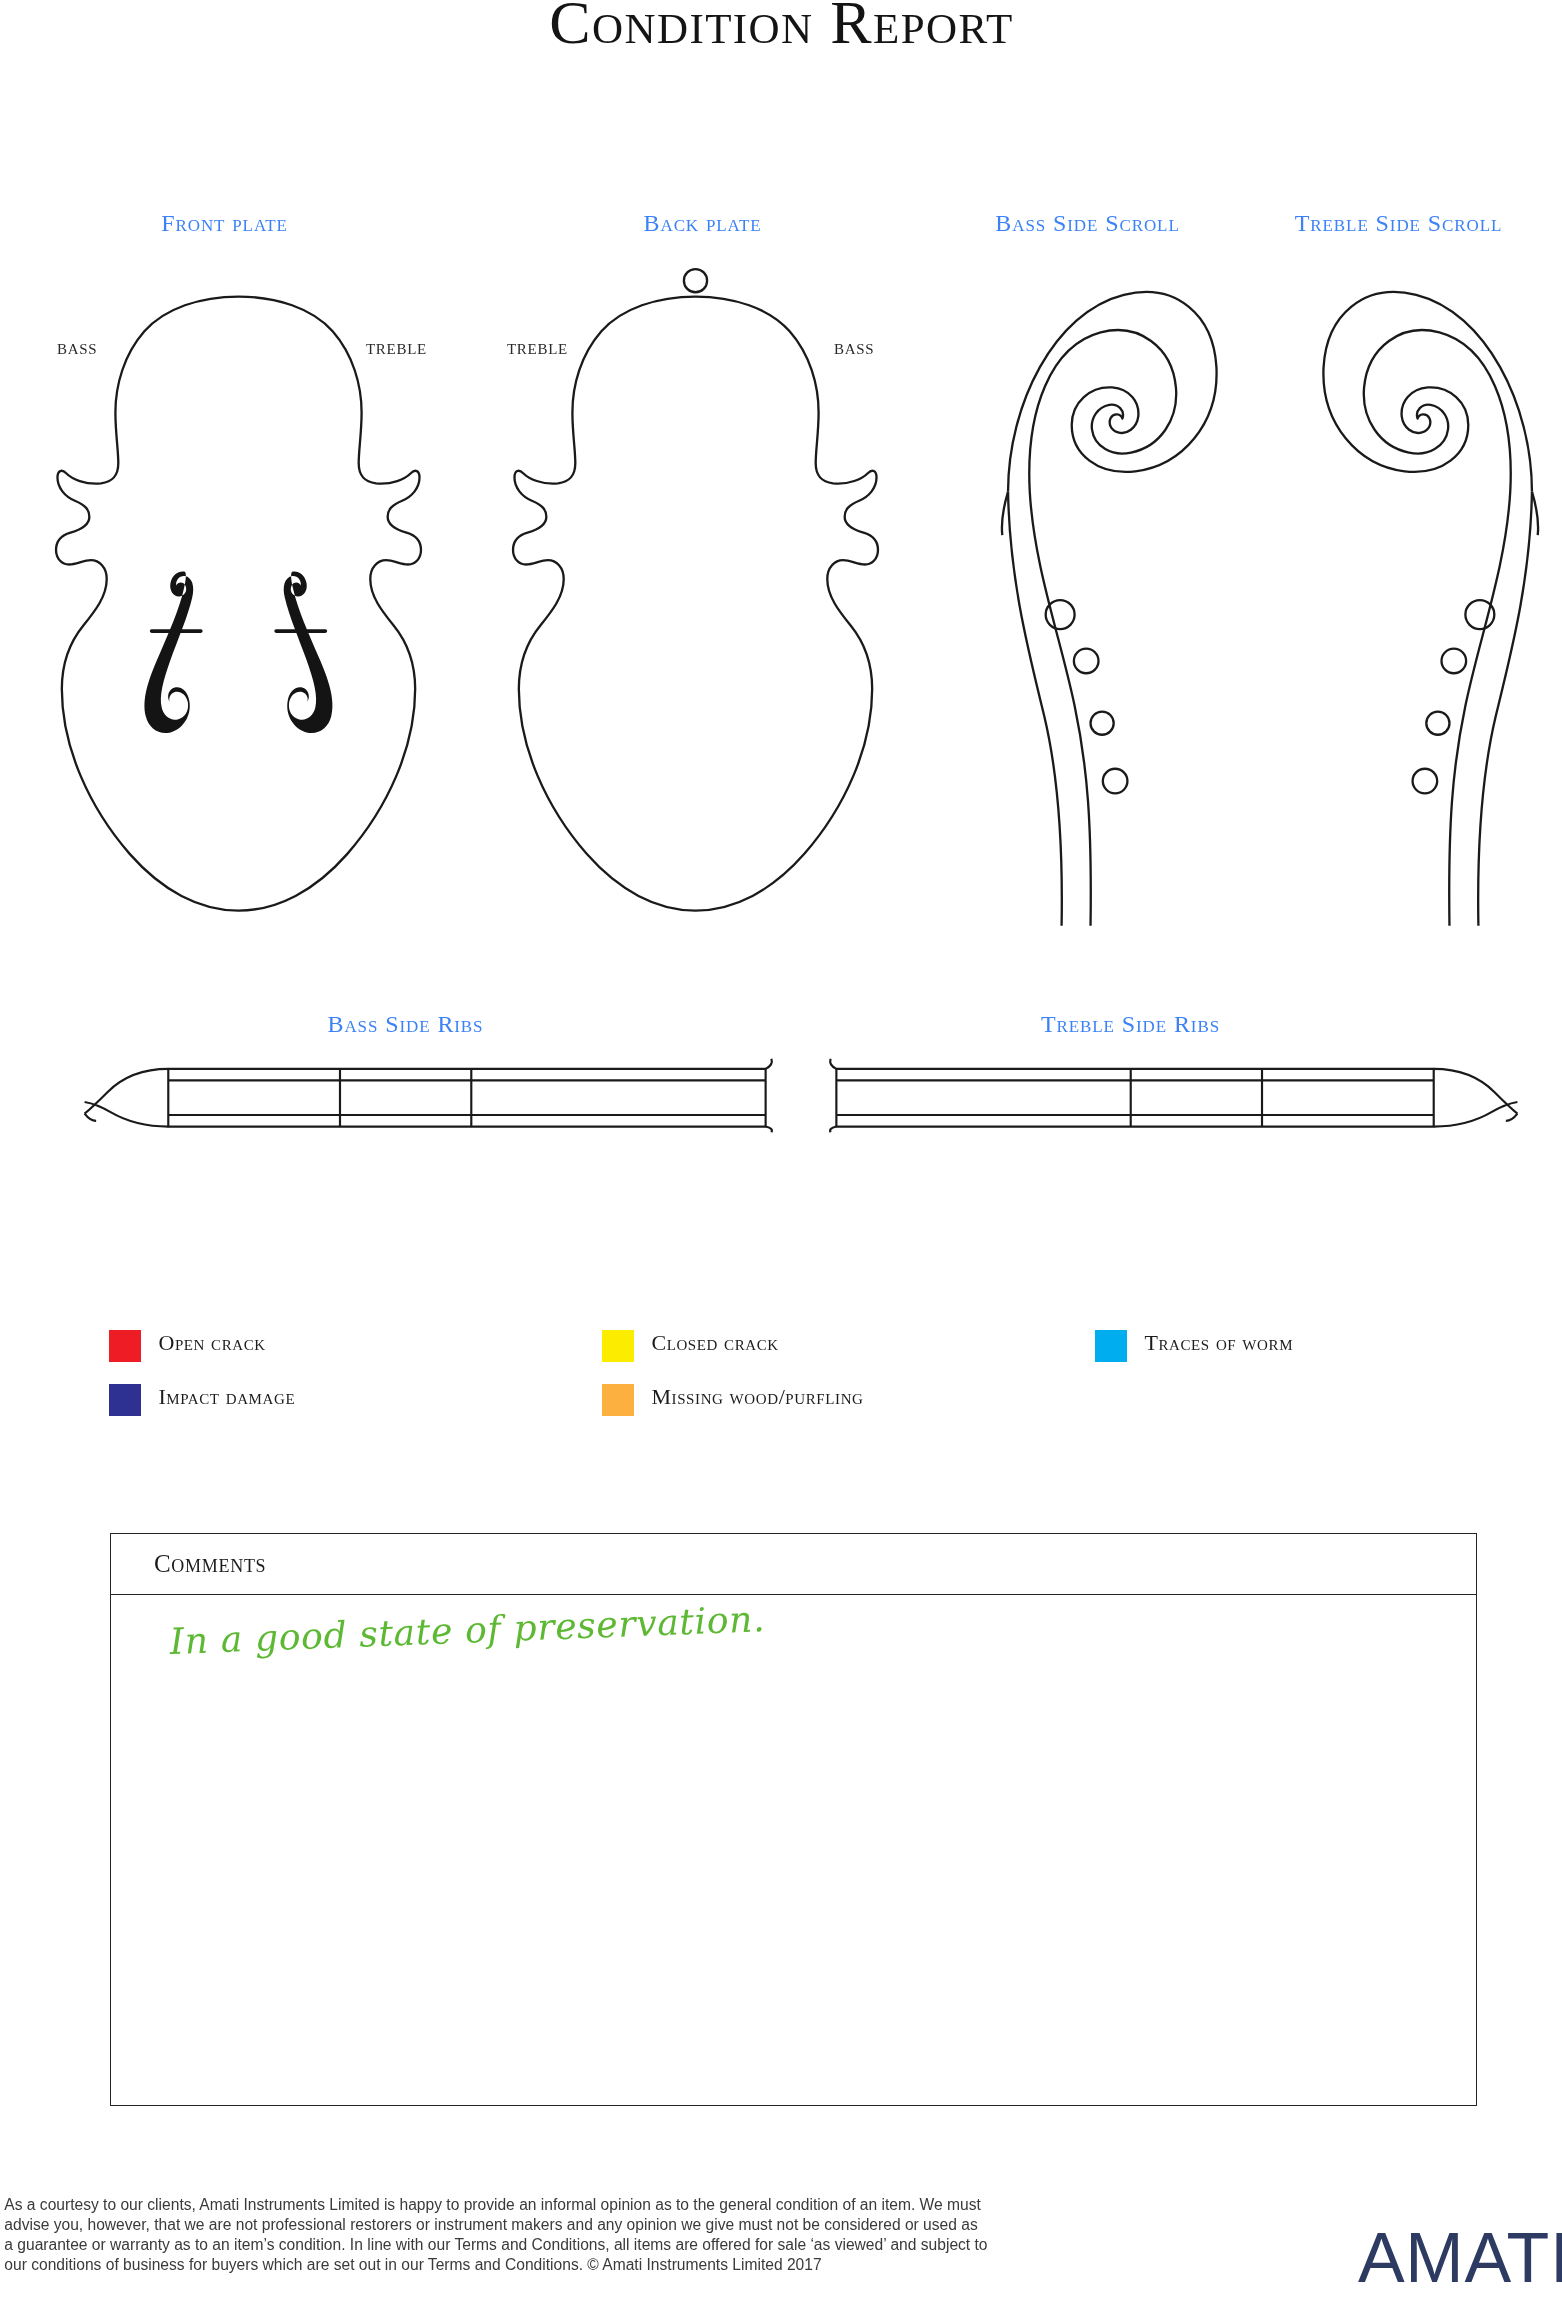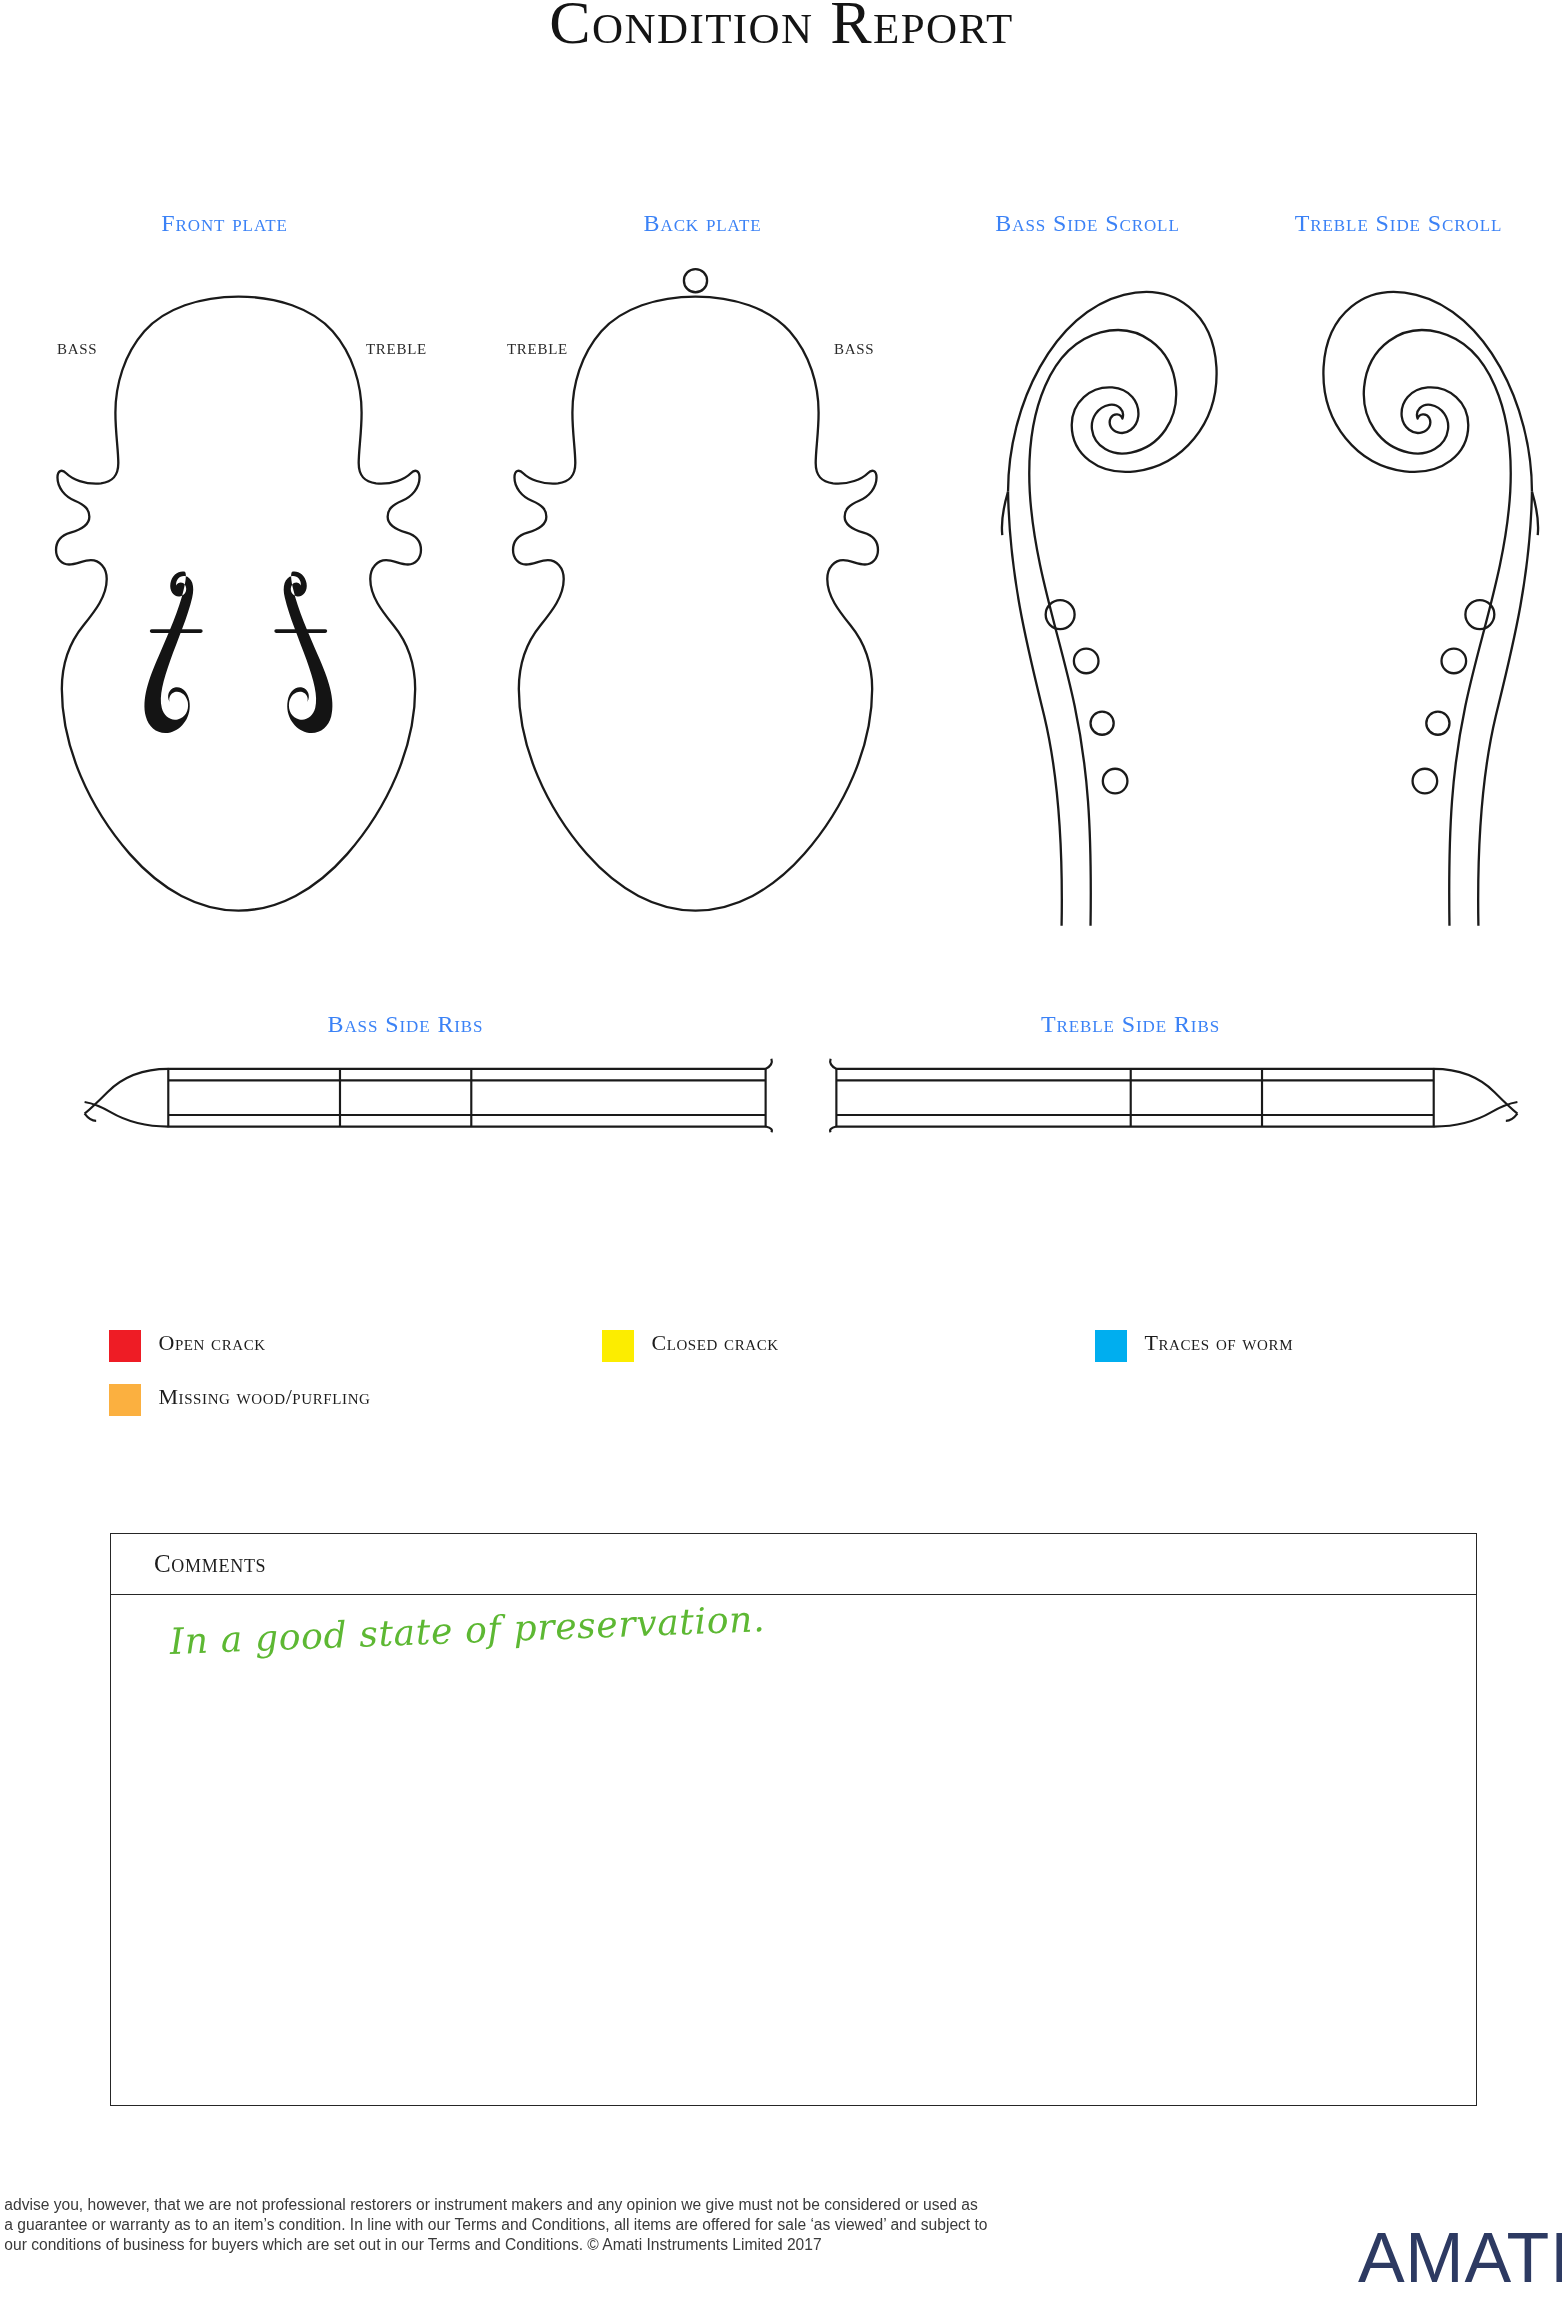--- a/index.html
+++ b/index.html
@@ -431,37 +431,42 @@
       <div class="legend-item">
         <span class="swatch" style="background:#fced00;"></span>
         <span class="legend-label">Closed crack</span>
       </div>
       <div class="legend-item col3">
         <span class="swatch" style="background:#00aeef;"></span>
         <span class="legend-label">Traces of worm</span>
       </div>
     </div>
     <div class="legend-row">
+      <div class="legend-item">
+        <span class="swatch" style="background:#2e3192;"></span>
+        <span class="legend-label">Impact damage</span>
+      </div>
       <div class="legend-item col3">
         <span class="swatch" style="background:#fbb040;"></span>
         <span class="legend-label">Missing wood/purfling</span>
       </div>
     </div>
   </div>
 
   <div class="comments-box">
     <div class="comments-header">
       <span class="comments-header-label">Comments</span>
     </div>
     <div class="comments-body">
       <span class="handwriting">In a good state of preservation.</span>
     </div>
   </div>
 
   <div class="footer">
+    <p>As a courtesy to our clients, Amati Instruments Limited is happy to provide an informal opinion as to the general condition of an item. We must</p>
     <p>advise you, however, that we are not professional restorers or instrument makers and any opinion we give must not be considered or used as</p>
     <p>a guarantee or warranty as to an item’s condition. In line with our Terms and Conditions, all items are offered for sale ‘as viewed’ and subject to</p>
     <p>our conditions of business for buyers which are set out in our Terms and Conditions. © Amati Instruments Limited 2017</p>
   </div>
 
   <div class="brand">AMATI</div>
 
 </div>
 
 

